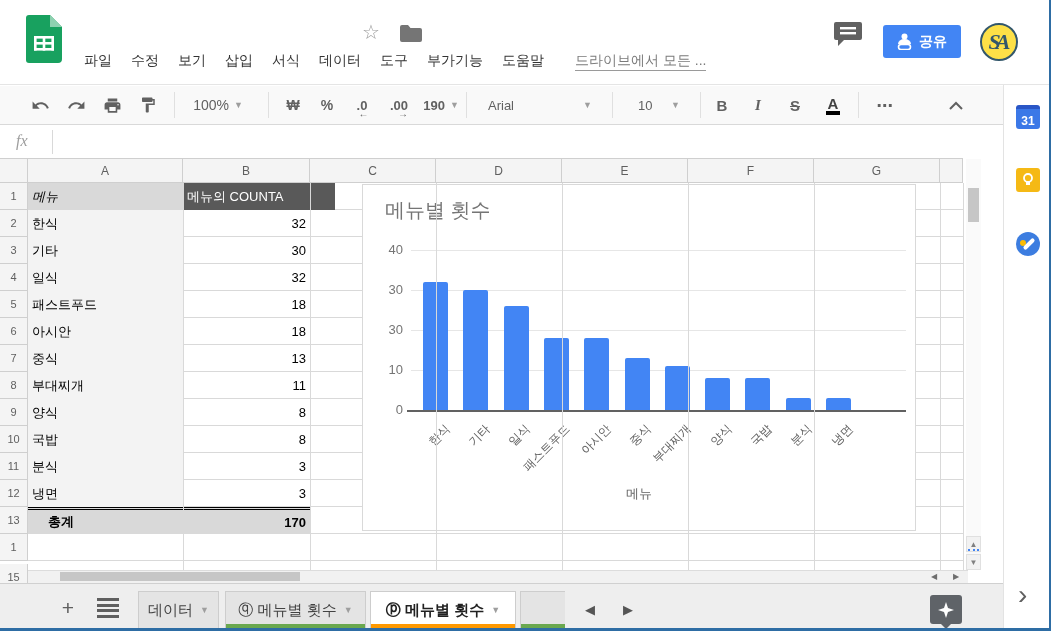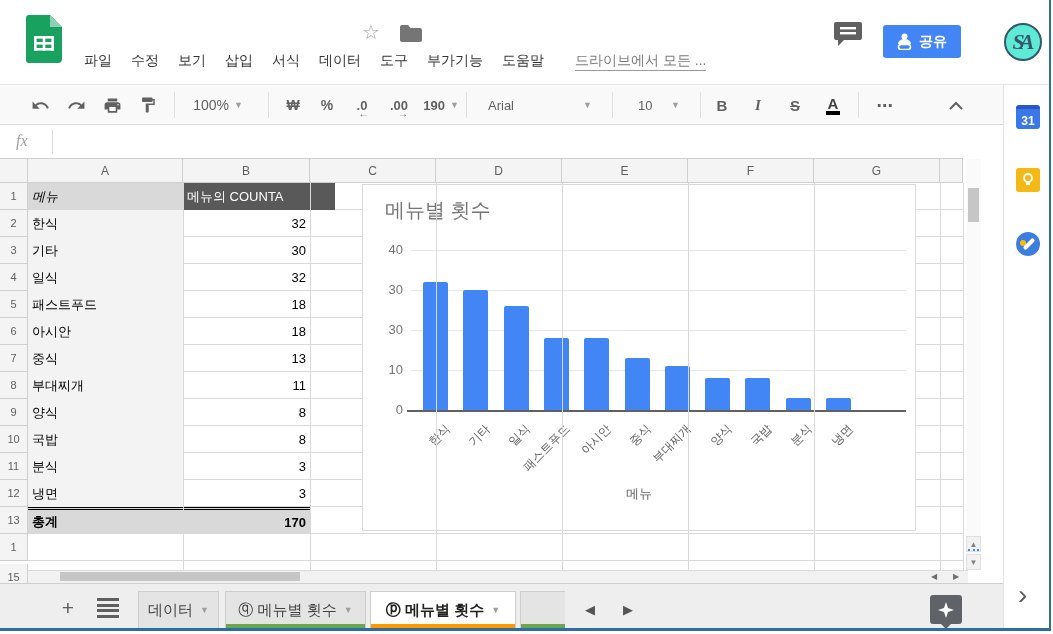--- a/index.html
+++ b/index.html
@@ -11,21 +11,21 @@
   .header { position:absolute; left:0; top:0; width:1051px; height:85px; background:#fff; border-bottom:1px solid #e5e5e5; }
   .logo { position:absolute; left:26px; top:15px; }
   .doc-title { position:absolute; left:84px; top:14px; font-size:21px; color:#111; white-space:nowrap; }
   .star { position:absolute; left:362px; top:20px; font-size:20px; color:#9e9e9e; cursor:default; }
   .folder { position:absolute; left:400px; top:25px; }
   .menubar { position:absolute; left:84px; top:49px; display:flex; align-items:center; gap:19px; height:24px; }
   .menu-item { font-size:14px; color:#333; cursor:default; }
   .drive-status { position:absolute; left:575px; top:52px; font-size:14px; color:#7b7b7b; border-bottom:1px solid #9a9a9a; white-space:nowrap; }
   .comment-btn { position:absolute; left:834px; top:22px; }
   .share-btn { position:absolute; left:883px; top:25px; width:78px; height:33px; background:#4285f4; border-radius:3px; display:flex; align-items:center; justify-content:center; gap:7px; color:#fff; font-size:14px; font-weight:bold; }
-  .avatar { position:absolute; left:1004px; top:23px; width:38px; height:38px; border-radius:50%; border:2px solid #33576b; background:#5eead4; display:flex; align-items:center; justify-content:center; font-family:"Liberation Serif","DejaVu Serif",serif; font-style:italic; font-weight:bold; font-size:22px; color:#33576b; letter-spacing:-5px; padding-right:4px; }
+  .avatar { position:absolute; left:980px; top:23px; width:38px; height:38px; border-radius:50%; border:2px solid #33576b; background:#fde047; display:flex; align-items:center; justify-content:center; font-family:"Liberation Serif","DejaVu Serif",serif; font-style:italic; font-weight:bold; font-size:22px; color:#33576b; letter-spacing:-5px; padding-right:4px; }
 
   
   .toolbar { position:absolute; left:0; top:86px; width:1003px; height:39px; background:#f9f9f9; border-bottom:1px solid #d9d9d9; }
   .tb { position:absolute; top:0; height:38px; display:flex; align-items:center; justify-content:center; color:#616161; font-size:14px; }
   .tb svg { display:block; }
   .sep { position:absolute; top:6px; width:1px; height:26px; background:#e0e0e0; }
   .caret { font-size:9px; color:#9e9e9e; margin-left:5px; }
   .dec { font-weight:bold; font-size:13px; position:relative; }
   .dec .arr { position:absolute; font-size:10px; font-weight:normal; bottom:-6px; }
   .b-label { font-weight:bold; font-size:15px; }
@@ -46,21 +46,21 @@
   .rowhead { position:absolute; left:0; width:28px; height:27px; background:#f4f4f4; border-right:1px solid #cfcfcf; border-bottom:1px solid #cfcfcf; display:flex; align-items:center; justify-content:center; font-size:11px; color:#5f5f5f; }
   .gridbg { position:absolute; left:28px; top:25px; width:935px; height:387px;
     background-image:repeating-linear-gradient(to bottom, transparent 0px, transparent 26px, #d9d9d9 26px, #d9d9d9 27px); }
   .vline { position:absolute; top:25px; width:1px; height:387px; background:#d9d9d9; }
   .cell { position:absolute; height:27px; font-size:13px; color:#000; display:flex; align-items:center; padding:0 4px; white-space:nowrap; overflow:hidden; }
   .cellA { left:28px; width:155px; background:#f3f3f3; }
   .cellB { left:183px; width:127px; justify-content:flex-end; }
   .hdrA { background:#d9d9d9; font-style:italic; }
   .hdrB { left:183px; width:152px; background:#595959; color:#fff; justify-content:flex-start; }
   .totalrow { position:absolute; left:28px; width:282px; height:27px; background:#d9d9d9; border-top:3px double #000; display:flex; }
-  .total-label { flex:0 0 151px; font-weight:bold; font-size:13px; display:flex; align-items:center; padding:0 4px; }
+  .total-label { flex:0 0 151px; font-weight:bold; font-size:13px; display:flex; align-items:center; padding:0 20px; }
   .total-value { flex:1; font-weight:bold; font-size:13px; display:flex; align-items:center; justify-content:flex-end; padding:0 4px; }
 
   
   .chart { position:absolute; left:362px; top:26px; width:554px; height:347px; background:#fff; border:1px solid #d9d9d9; }
   .chart-title { position:absolute; left:22px; top:12px; font-size:20px; color:#757575; }
   .ytick { position:absolute; left:6px; width:34px; text-align:right; font-size:13px; color:#757575; }
   .gline { position:absolute; left:48px; width:495px; height:1px; background:#e6e6e6; }
   .axis0 { position:absolute; left:44px; width:499px; height:2px; background:#616161; }
   .bar { position:absolute; width:25px; background:#4285f4; border-radius:2px 2px 0 0; }
   .xlbl { position:absolute; top:236px; white-space:nowrap; transform:rotate(-45deg); transform-origin:100% 0; font-size:12px; color:#616161; }

